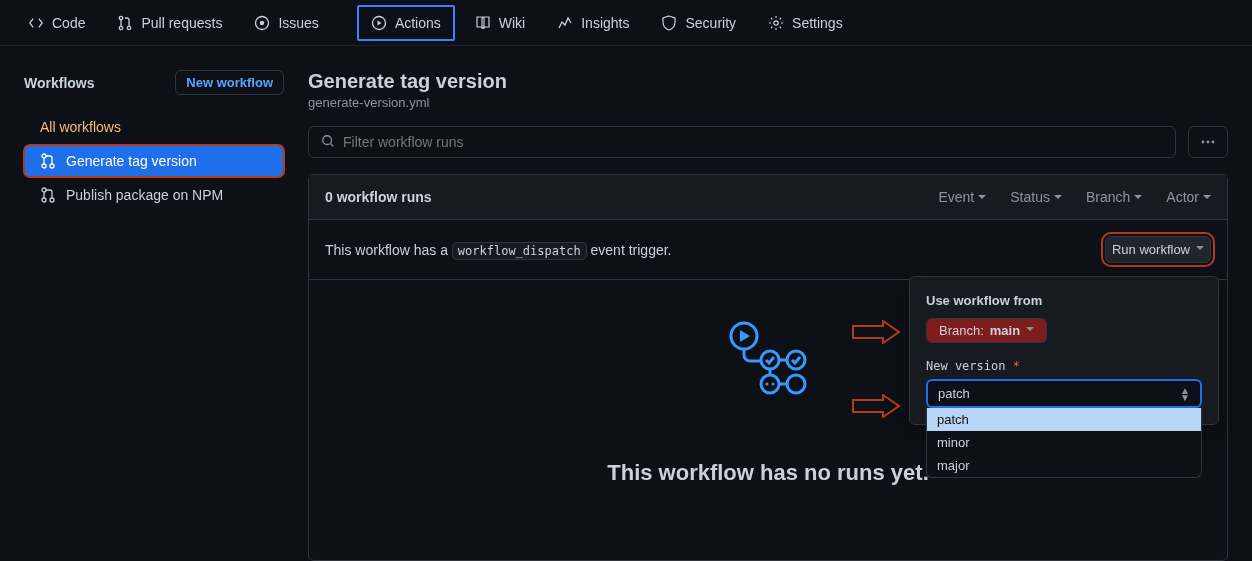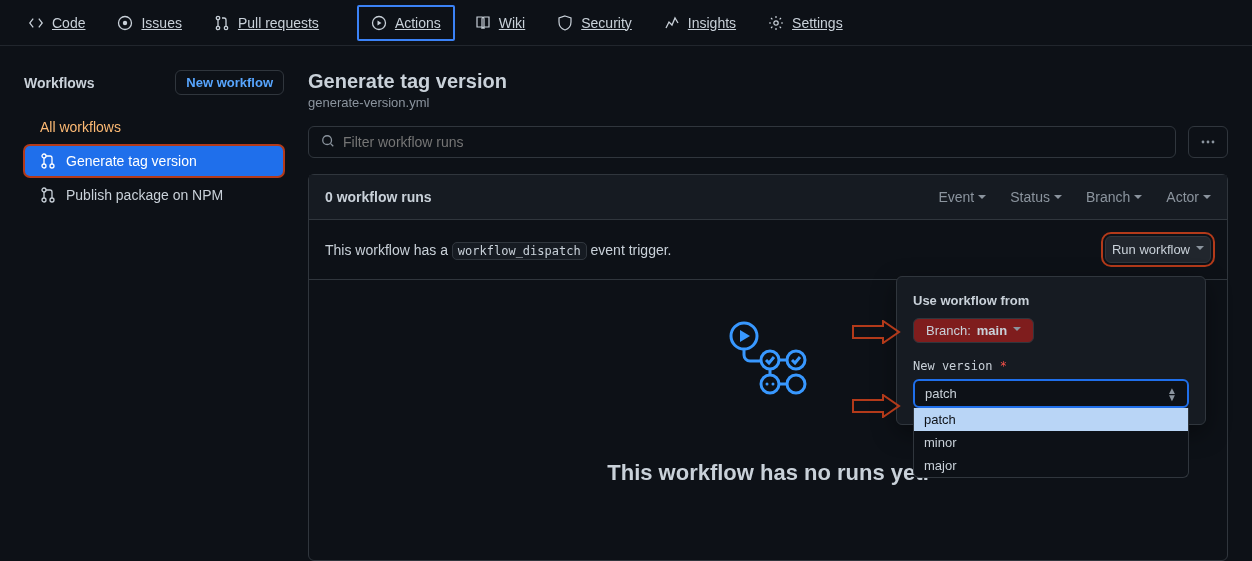--- a/index.html
+++ b/index.html
@@ -13,21 +13,20 @@
     overflow: hidden;
   }
   
   .topnav {
     display: flex;
     align-items: center;
     gap: 8px;
     padding: 0 16px;
     height: 46px;
     border-bottom: 1px solid #21262d;
-    text-decoration: underline;
   }
   .topnav a {
     display: flex;
     align-items: center;
     gap: 8px;
     padding: 8px 12px;
     color: #c9d1d9;
     text-decoration: none;
     border-radius: 6px;
     font-size: 14px;
@@ -111,21 +110,21 @@
   }
   .run-btn-box { outline:2px solid #b33a1a; outline-offset:2px; border-radius:6px; }
   .empty-area { padding: 20px 0 40px; text-align:center; color:#c9d1d9; position:relative; min-height:280px; }
   .empty-area .big-msg { font-size:22px; font-weight:600; margin-top:160px; }
   
   .actions-logo { position:absolute; left:50%; top:40px; transform:translateX(-50%); }
   .actions-logo svg { stroke:#3898ff; fill:none; stroke-width:3; }
   .actions-logo circle.fill { fill:#3898ff; stroke:none; }
   
   .popover {
-    position:absolute; right:21px; top:56px; width:310px;
+    position:absolute; right:8px; top:56px; width:310px;
     background:#161b22; border:1px solid #30363d; border-radius:6px;
     padding:16px; z-index:10; box-shadow:0 8px 24px rgba(0,0,0,.4);
   }
   .popover .label { color:#c9d1d9; font-weight:600; font-size:13px; margin-bottom:10px; display:block; }
   .branch-btn {
     background:#7f1d1d; border:1px solid #30363d; color:#c9d1d9;
     padding:4px 12px; border-radius:6px; font-size:13px;
     display:inline-flex; align-items:center; gap:6px; cursor:pointer;
   }
   .field-label {
@@ -163,36 +162,36 @@
     <span class="nav-icon">
         <svg viewBox="0 0 16 16" width="16" height="16">
           <path d="M4.7 3.3L1 8l3.7 4.7 1-.8L2.6 8l3.1-3.9zM11.3 3.3l-1 .8L13.4 8l-3.1 3.9 1 .8L15 8z"></path>
         </svg>
       </span>
     <span>Code</span>
   </a>
   <a href="#">
     <span class="nav-icon">
         <svg viewBox="0 0 16 16" width="16" height="16">
-          <circle cx="8" cy="8" r="6.5" fill="none" stroke="#c9d1d9" stroke-width="1.3"></circle>
-          <circle cx="8" cy="8" r="2.2"></circle>
-        </svg>
-      </span>
-    <span>Issues</span>
-  </a>
-  <a href="#">
-    <span class="nav-icon">
-        <svg viewBox="0 0 16 16" width="16" height="16">
           <circle cx="4" cy="3" r="1.7" fill="none" stroke="#c9d1d9" stroke-width="1.3"></circle>
           <circle cx="4" cy="13" r="1.7" fill="none" stroke="#c9d1d9" stroke-width="1.3"></circle>
           <circle cx="12" cy="13" r="1.7" fill="none" stroke="#c9d1d9" stroke-width="1.3"></circle>
           <path d="M4 5v6M8 3h2a2 2 0 0 1 2 2v6" fill="none" stroke="#c9d1d9" stroke-width="1.3"></path>
         </svg>
       </span>
     <span>Pull requests</span>
+  </a>
+  <a href="#">
+    <span class="nav-icon">
+        <svg viewBox="0 0 16 16" width="16" height="16">
+          <circle cx="8" cy="8" r="6.5" fill="none" stroke="#c9d1d9" stroke-width="1.3"></circle>
+          <circle cx="8" cy="8" r="2.2"></circle>
+        </svg>
+      </span>
+    <span>Issues</span>
   </a>
   <span class="nav-actions-box">
     <a href="#">
       <span class="nav-icon">
           <svg viewBox="0 0 16 16" width="16" height="16">
             <circle cx="8" cy="8" r="6.5" fill="none" stroke="#c9d1d9" stroke-width="1.3"></circle>
             <path d="M6.5 5.5v5l4-2.5z"></path>
           </svg>
         </span>
       <span>Actions</span>
@@ -202,32 +201,32 @@
     <span class="nav-icon">
         <svg viewBox="0 0 16 16" width="16" height="16">
           <path d="M2 2h5a2 2 0 0 1 2 2v10a2 2 0 0 0-2-2H2zM14 2H9a2 2 0 0 0-2 2v10a2 2 0 0 1 2-2h5z" fill="none" stroke="#c9d1d9" stroke-width="1.2"></path>
         </svg>
       </span>
     <span>Wiki</span>
   </a>
   <a href="#">
     <span class="nav-icon">
         <svg viewBox="0 0 16 16" width="16" height="16">
+          <path d="M2 13l3-6 3 3 3-7 3 5" fill="none" stroke="#c9d1d9" stroke-width="1.3"></path>
+        </svg>
+      </span>
+    <span>Insights</span>
+  </a>
+  <a href="#">
+    <span class="nav-icon">
+        <svg viewBox="0 0 16 16" width="16" height="16">
           <path d="M8 1l6 2v4c0 4-3 7-6 8-3-1-6-4-6-8V3z" fill="none" stroke="#c9d1d9" stroke-width="1.2"></path>
         </svg>
       </span>
     <span>Security</span>
-  </a>
-  <a href="#">
-    <span class="nav-icon">
-        <svg viewBox="0 0 16 16" width="16" height="16">
-          <path d="M2 13l3-6 3 3 3-7 3 5" fill="none" stroke="#c9d1d9" stroke-width="1.3"></path>
-        </svg>
-      </span>
-    <span>Insights</span>
   </a>
   <a href="#">
     <span class="nav-icon">
         <svg viewBox="0 0 16 16" width="16" height="16">
           <circle cx="8" cy="8" r="2.2" fill="none" stroke="#c9d1d9" stroke-width="1.2"></circle>
           <path d="M8 1v2M8 13v2M1 8h2M13 8h2M3 3l1.4 1.4M11.6 11.6L13 13M13 3l-1.4 1.4M4.4 11.6L3 13" stroke="#c9d1d9" stroke-width="1.2"></path>
         </svg>
       </span>
     <span>Settings</span>
   </a>

